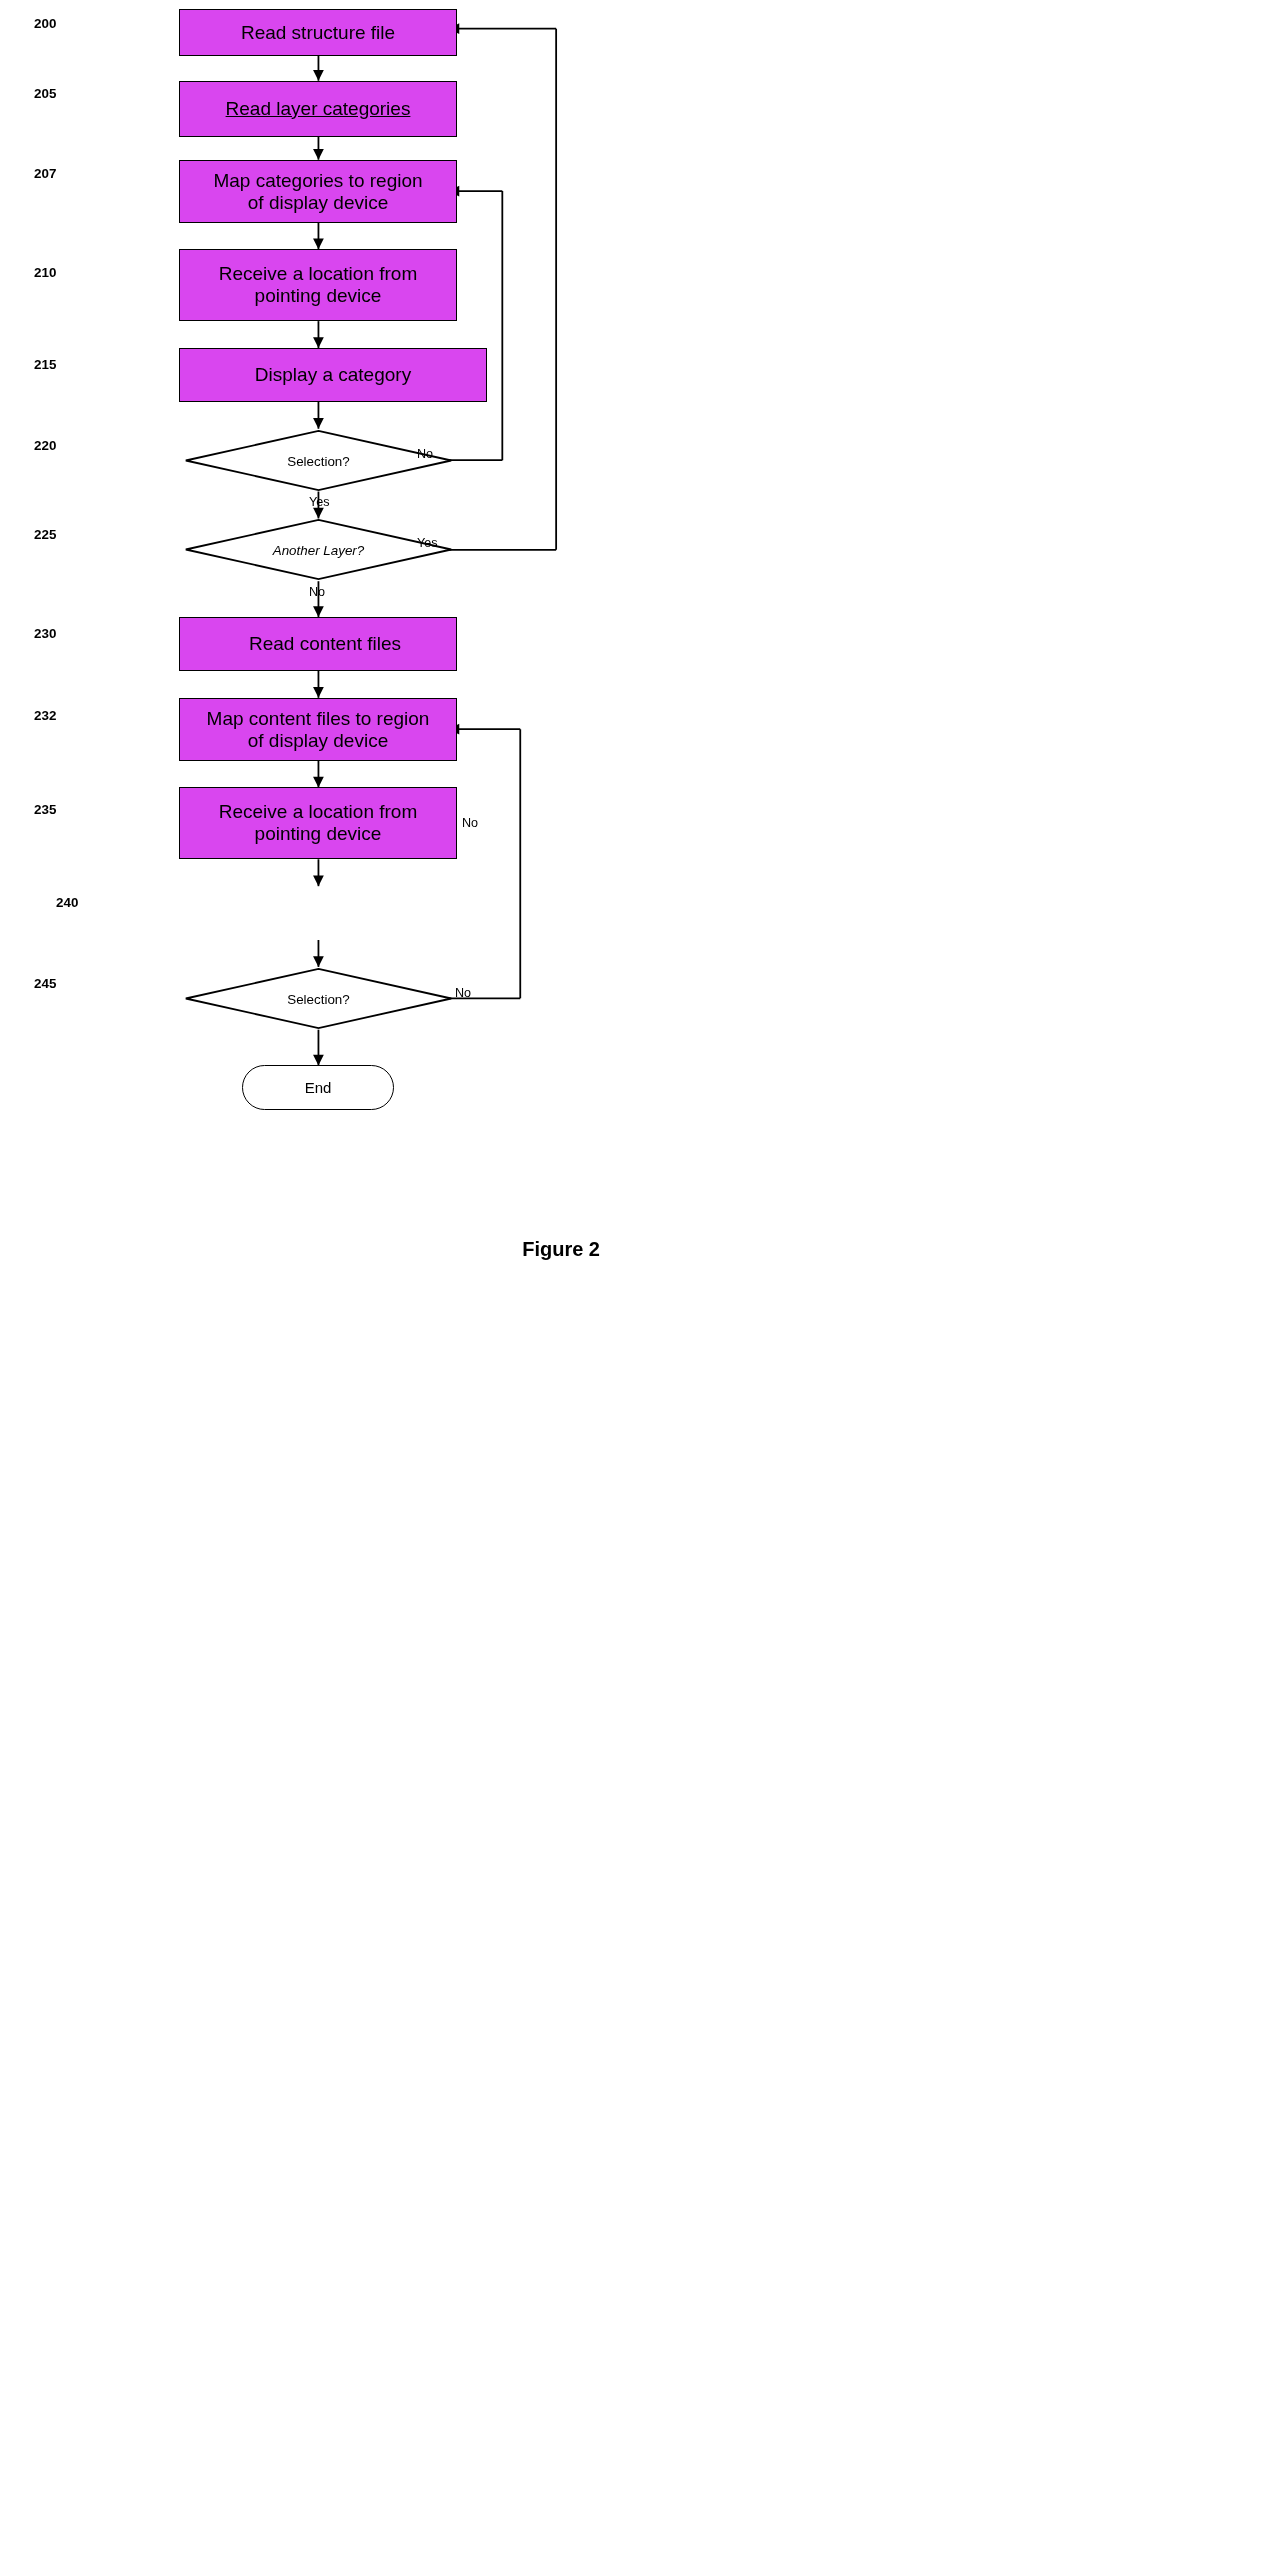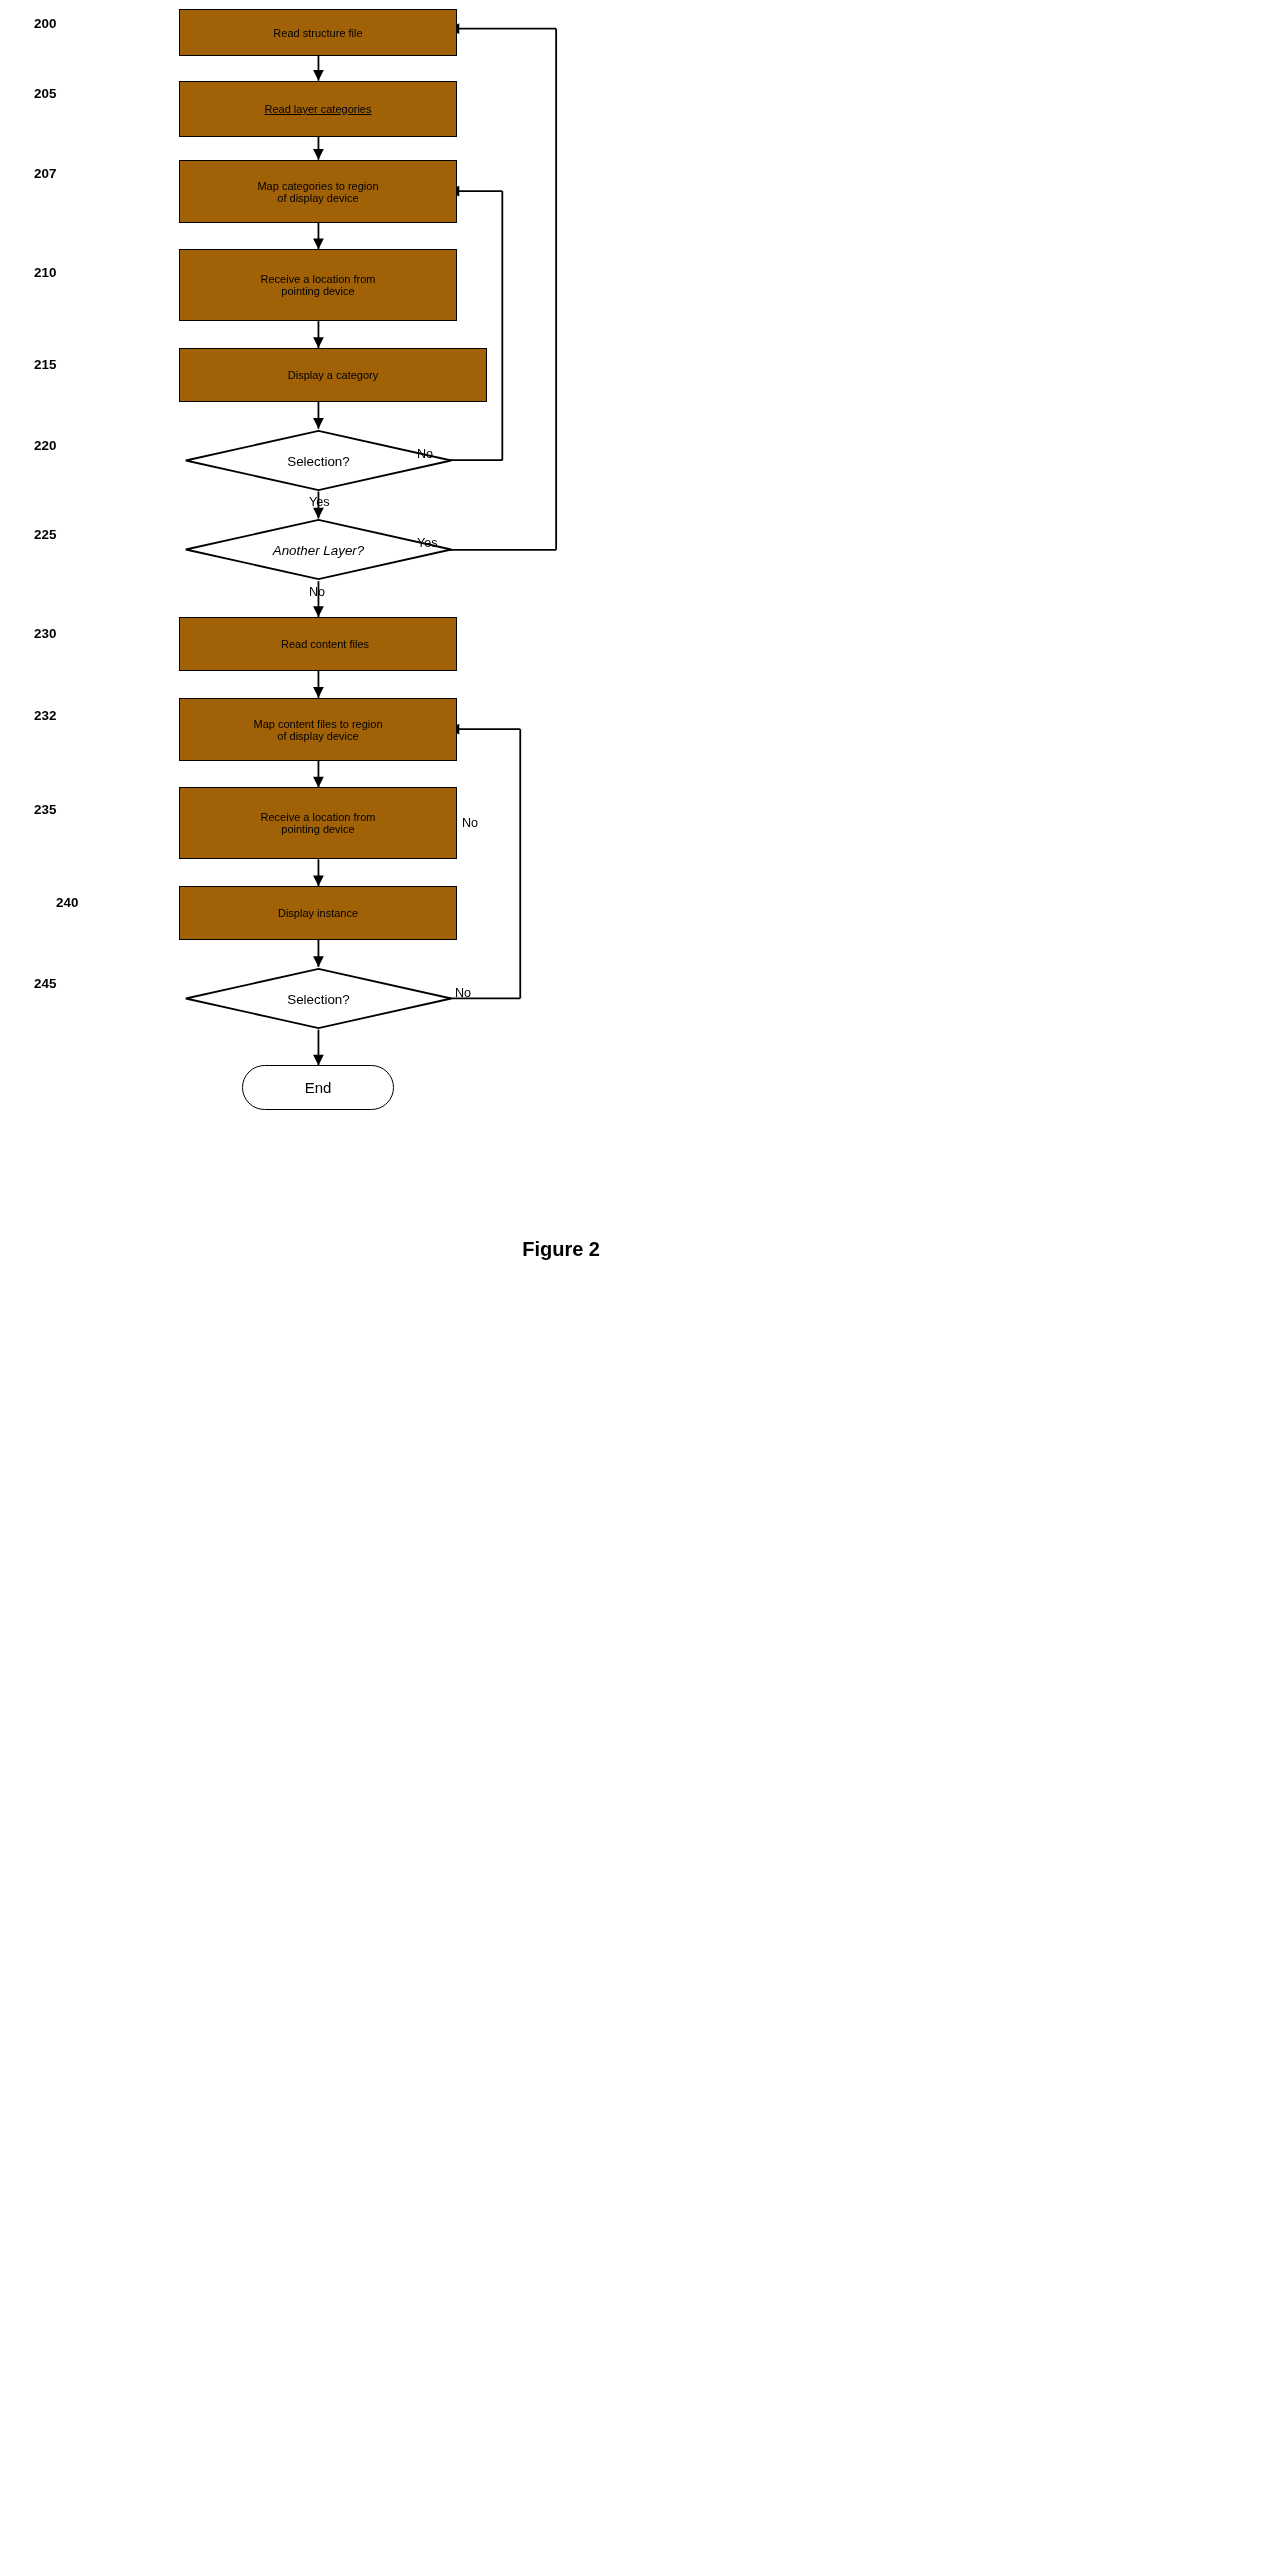--- a/index.html
+++ b/index.html
@@ -13,26 +13,26 @@
     }
     .diagram {
       position: relative;
       width: 636px;
       height: 1288px;
     }
     
     .fc-box {
       position: absolute;
       border: 1.8px solid #000;
-      background: #a16207;
+      background: #d946ef;
       display: flex;
       align-items: center;
       justify-content: center;
       text-align: center;
-      font-size: 11px;
+      font-size: 19px;
       font-weight: normal;
     }
     
     .fc-rounded {
       position: absolute;
       border: 1.8px solid #000;
       background: #fff;
       display: flex;
       align-items: center;
       justify-content: center;
@@ -217,23 +217,20 @@
 
   <div style="position:absolute; left:34px; top:802px; font-size:13.4px; font-weight:bold;">235</div>
   <div class="fc-box" style="left:179px; top:787px; width:278px; height:72px;">
     <span style="white-space:pre-line;">Receive a location from
 pointing device</span>
   </div>
 
   <div style="position:absolute; left:462px; top:816px; font-size:12.6px;">No</div>
 
   <div style="position:absolute; left:34px; top:895px; font-size:13.4px; font-weight:bold;margin-left:22px;">240</div>
-  <div class="fc-box" style="left:179px; top:886px; width:278px; height:54px;">
-    <span>Display instance</span>
-  </div>
 
   <div style="position:absolute; left:34px; top:976px; font-size:13.4px; font-weight:bold;">245</div>
   <div class="fc-diamond-wrap" style="left:184px; top:967px; width:269px; height:63px;">
     <div class="fc-diamond" style="width:269px; height:63px;">
       <svg width="269" height="63" viewBox="0 0 300 70">
         <polygon points="150,2 298,35 150,68 2,35" fill="white" stroke="black" stroke-width="2"></polygon>
       </svg>
       <div class="fc-diamond-label">Selection?</div>
     </div>
   </div>

